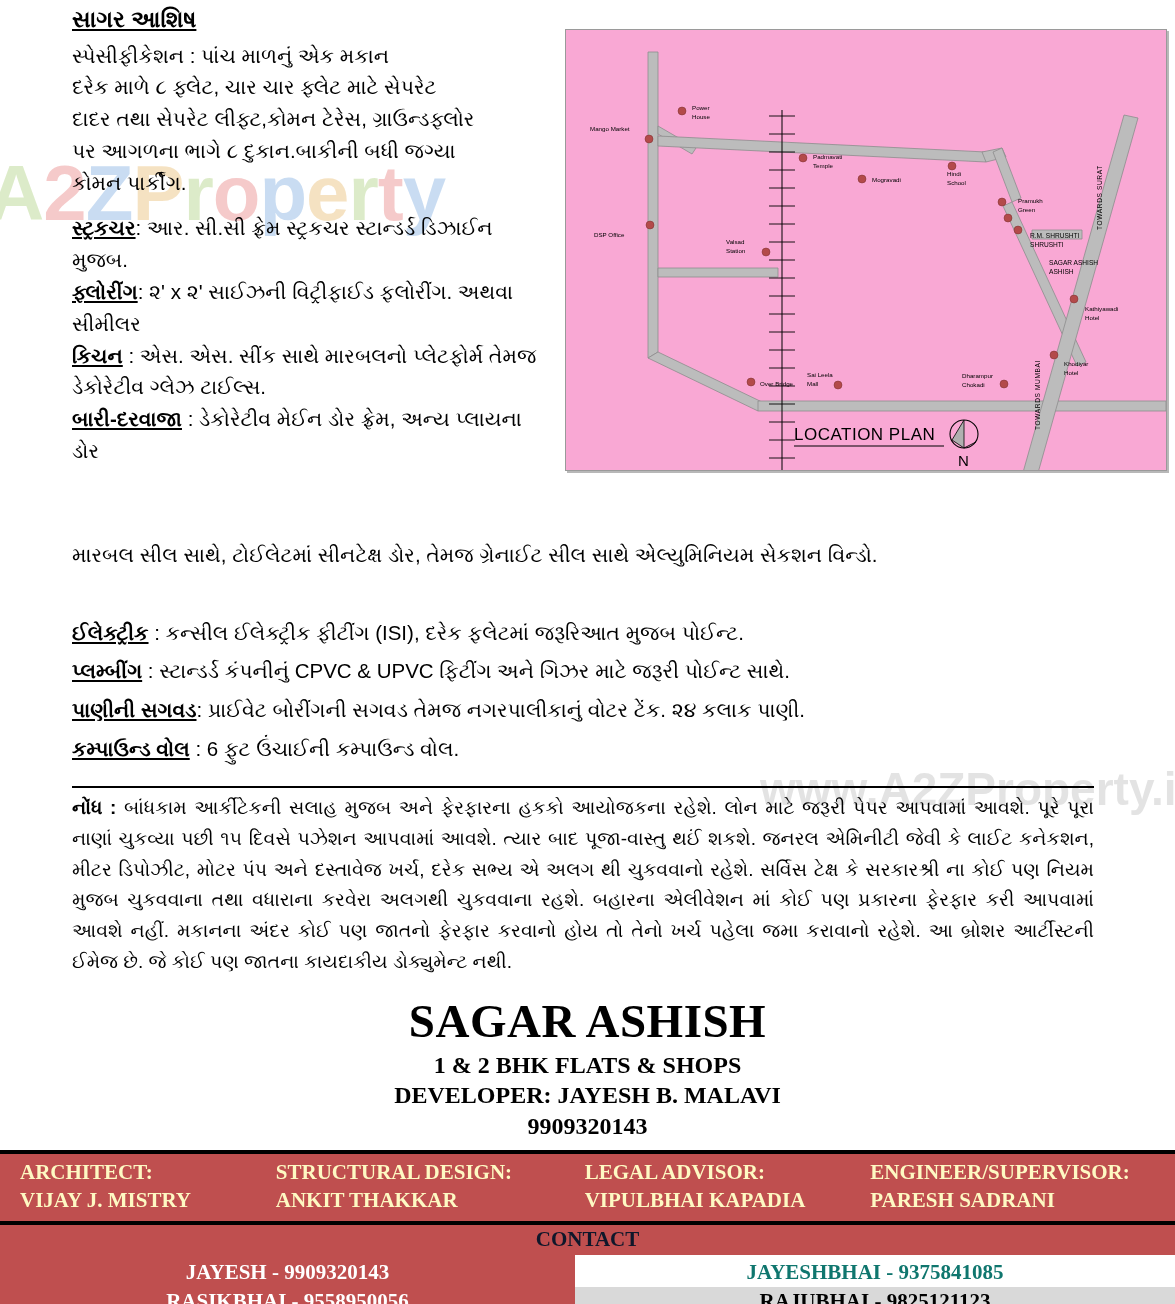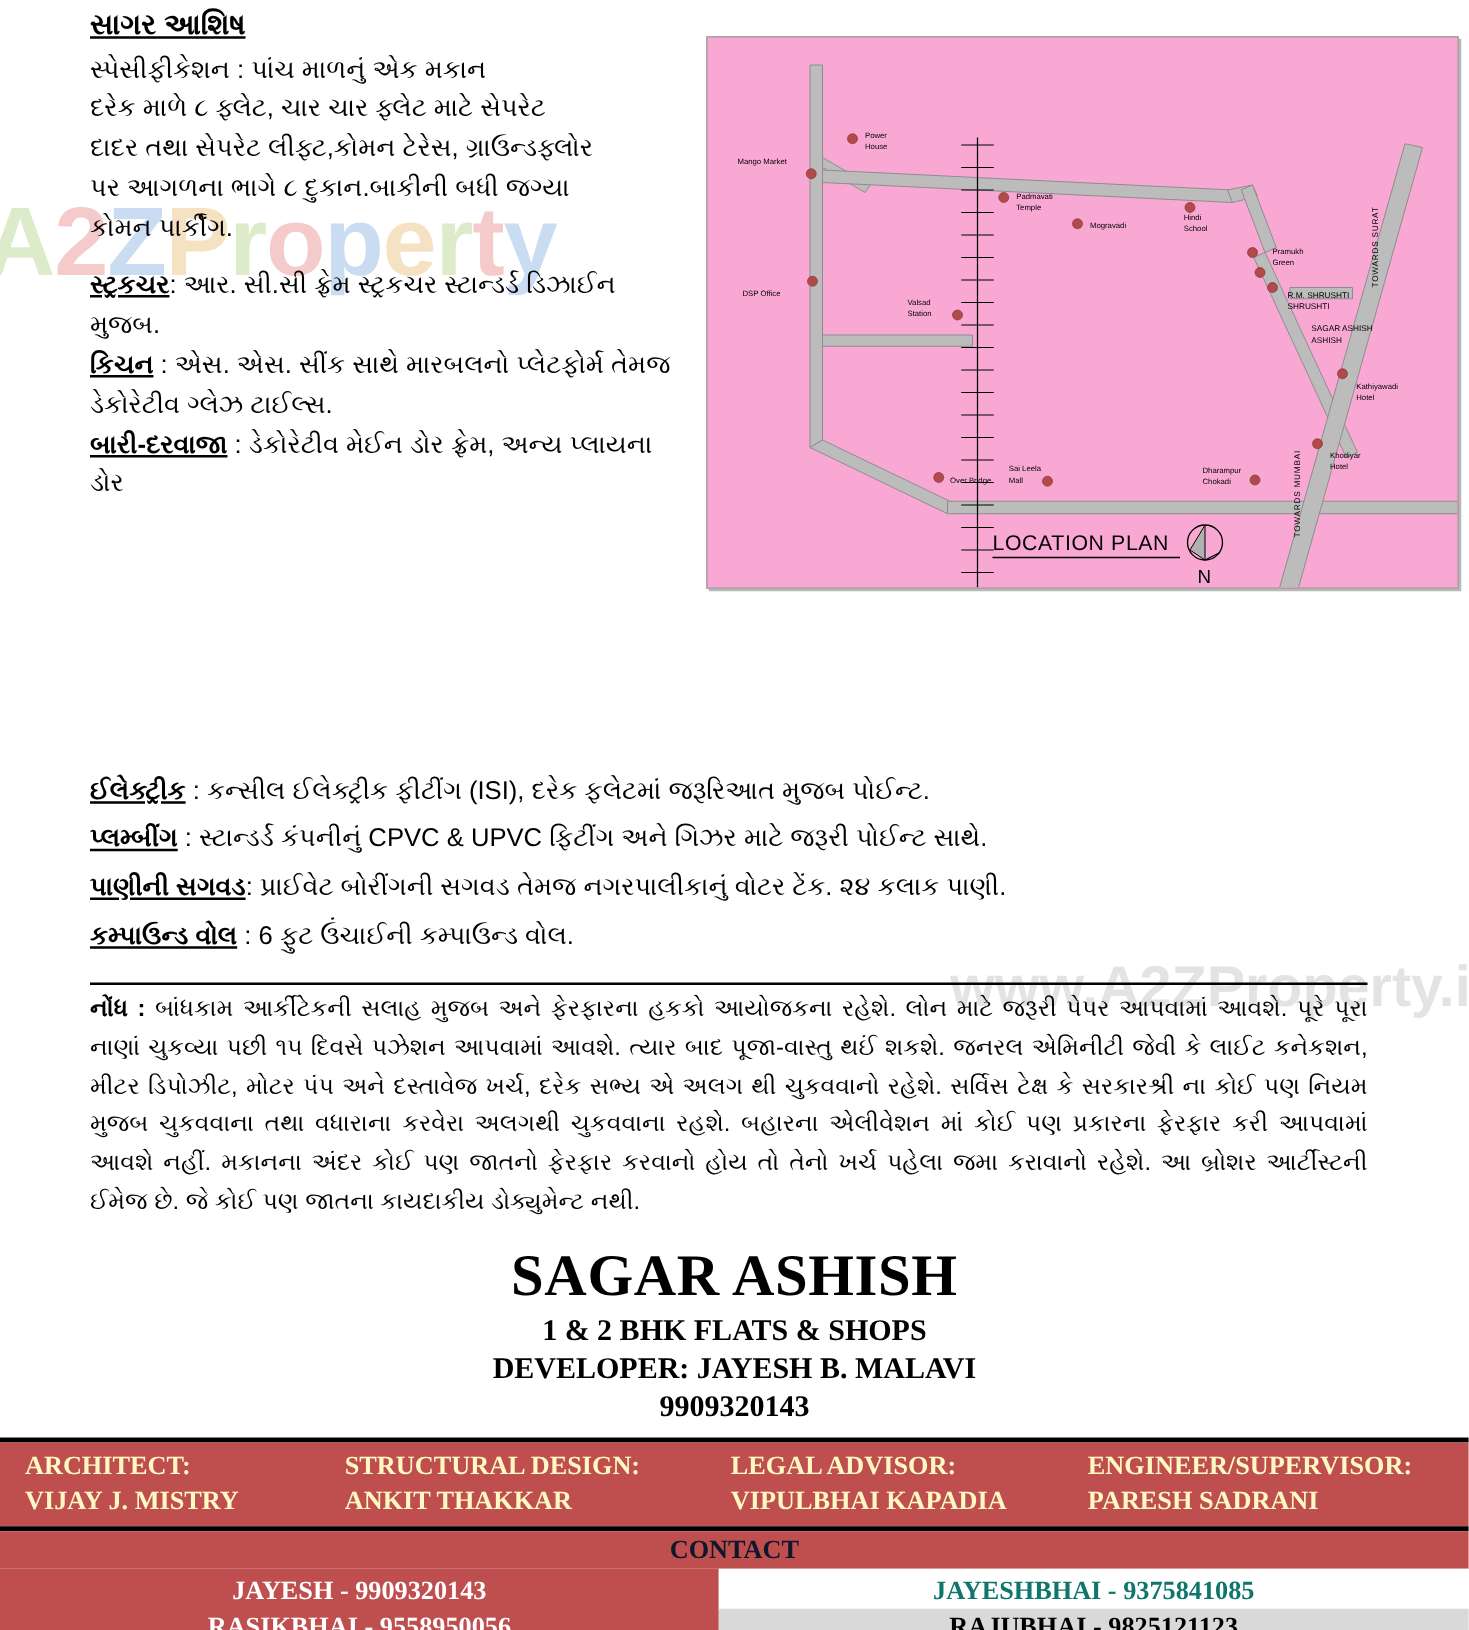--- a/index.html
+++ b/index.html
@@ -129,24 +129,28 @@
 
   <div class="spec">
     <span class="title">સાગર આશિષ</span>
     <p>સ્પેસીફીકેશન : પાંચ માળનું એક મકાન</p>
     <p>દરેક માળે ૮ ફ્લેટ, ચાર ચાર ફ્લેટ માટે સેપરેટ</p>
     <p>દાદર તથા સેપરેટ લીફ્ટ,કોમન ટેરેસ, ગ્રાઉન્ડફ્લોર</p>
     <p>પર આગળના ભાગે ૮ દુકાન.બાકીની બધી જગ્યા</p>
     <p>કોમન પાર્કીંગ.</p>
     <div class="gap"></div>
     <p><span class="lbl">સ્ટ્રકચર</span><span>: આર. સી.સી ફ્રેમ સ્ટ્રકચર સ્ટાન્ડર્ડ ડિઝાઈન મુજબ.</span></p>
+    <p><span class="lbl">ફ્લોરીંગ</span><span>: ૨' x ૨' સાઈઝની વિટ્રીફાઈડ ફલોરીંગ. અથવા સીમીલર</span></p>
     <p><span class="lbl">કિચન</span><span> : એસ. એસ. સીંક સાથે મારબલનો પ્લેટફોર્મ તેમજ ડેકોરેટીવ ગ્લેઝ ટાઈલ્સ.</span></p>
     <p><span class="lbl">બારી-દરવાજા</span><span> : ડેકોરેટીવ મેઈન ડોર ફ્રેમ, અન્ય પ્લાયના ડોર</span></p>
   </div>
 
+  <div class="specwide" style="top:538px">
+    <span>મારબલ સીલ સાથે, ટોઈલેટમાં સીનટેક્ષ ડોર, તેમજ ગ્રેનાઈટ સીલ સાથે એલ્યુમિનિયમ સેકશન વિન્ડો.</span>
+  </div>
   <div class="specwide" style="top:616px">
     <span class="lbl">ઈલેક્ટ્રીક</span><span> : કન્સીલ ઈલેક્ટ્રીક ફીટીંગ (ISI), દરેક ફલેટમાં જરૂરિઆત મુજબ પોઈન્ટ.</span>
   </div>
   <div class="specwide" style="top:654px">
     <span class="lbl">પ્લમ્બીંગ</span><span> : સ્ટાન્ડર્ડ કંપનીનું CPVC &amp; UPVC ફિટીંગ અને ગિઝર માટે જરૂરી પોઈન્ટ સાથે.</span>
   </div>
   <div class="specwide" style="top:693px">
     <span class="lbl">પાણીની સગવડ</span><span>:  પ્રાઈવેટ બોરીંગની સગવડ તેમજ નગરપાલીકાનું વોટર ટેંક. ૨૪ કલાક પાણી.</span>
   </div>
   <div class="specwide" style="top:732px">

